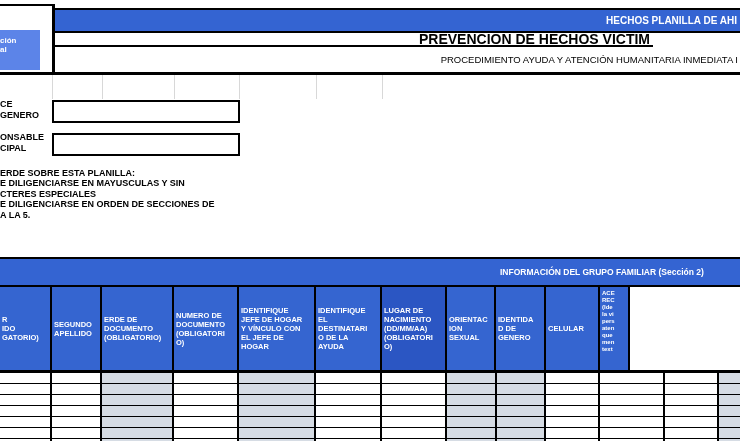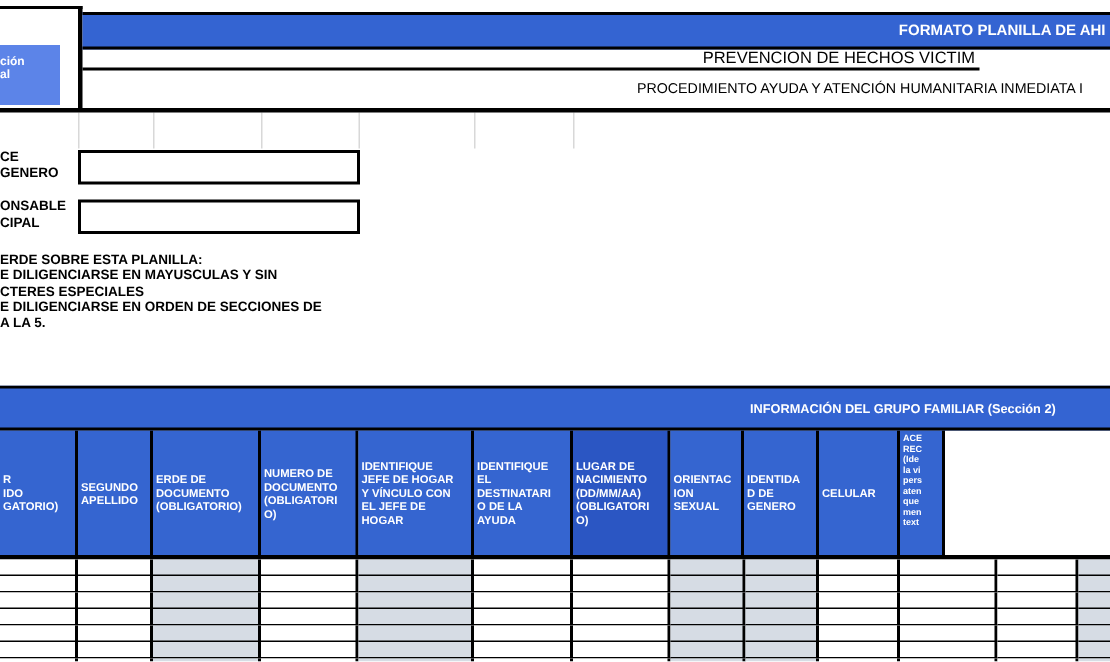--- a/index.html
+++ b/index.html
@@ -12,24 +12,24 @@
   
   .hline-top{position:absolute;left:0;top:4px;width:55px;height:2px;background:#000;}
   .vline{position:absolute;left:52px;top:4px;width:3px;height:70px;background:#000;}
   .hline-bottom{position:absolute;left:0;top:72px;width:740px;height:3px;background:#000;}
 
   .rowA{position:absolute;left:55px;top:8px;width:685px;height:25px;box-sizing:border-box;
         background:var(--banner-blue);border-top:2px solid #000;border-bottom:2px solid #000;
         color:#fff;font-weight:bold;font-size:10px;line-height:21px;text-align:right;
         padding-right:3px;overflow:hidden;white-space:nowrap;}
   .rowB{position:absolute;left:55px;top:33px;width:598px;height:14px;box-sizing:border-box;
-        border-bottom:2px solid #000;font-weight:normal;font-size:11px;line-height:12px;
+        border-bottom:2px solid #000;font-weight:bold;font-size:14px;line-height:12px;
         text-align:right;padding-right:3px;overflow:hidden;white-space:nowrap;}
   .rowC{position:absolute;left:55px;top:47px;width:685px;height:25px;box-sizing:border-box;
-        font-size:9.5px;line-height:25px;text-align:right;padding-right:18px;overflow:hidden;white-space:nowrap;}
+        font-size:9.5px;line-height:25px;text-align:right;padding-right:2px;overflow:hidden;white-space:nowrap;}
 
   .logo{position:absolute;left:-8px;top:30px;width:48px;height:40px;box-sizing:border-box;
         background:var(--logo-blue);color:#fff;font-weight:bold;font-size:8px;line-height:9px;
         padding:6px 0 0 8px;white-space:pre-line;overflow:hidden;}
 
   
   .field-label{position:absolute;left:0;font-weight:bold;font-size:9px;line-height:10.5px;white-space:pre-line;}
   .label1{top:99px;}
   .label2{top:132px;}
   .input-box{position:absolute;left:52px;width:188px;height:23px;box-sizing:border-box;
@@ -66,21 +66,21 @@
   <div class="gridline" style="left:316px"></div>
   <div class="gridline" style="left:382px"></div>
 
   <div class="hline-top"></div>
   <div class="vline"></div>
   <div class="hline-bottom"></div>
 
   <div class="logo">ción
 al</div>
 
-  <div class="rowA">FORMATO PLANILLA DE AHI</div>
+  <div class="rowA">HECHOS PLANILLA DE AHI</div>
   <div class="rowB">PREVENCION DE HECHOS VICTIM</div>
   <div class="rowC">PROCEDIMIENTO AYUDA Y ATENCIÓN HUMANITARIA INMEDIATA I</div>
 
   <div class="field-label label1">CE
 GENERO</div>
   <div class="input-box box1"></div>
 
   <div class="field-label label2">ONSABLE
 CIPAL</div>
   <div class="input-box box2"></div>

